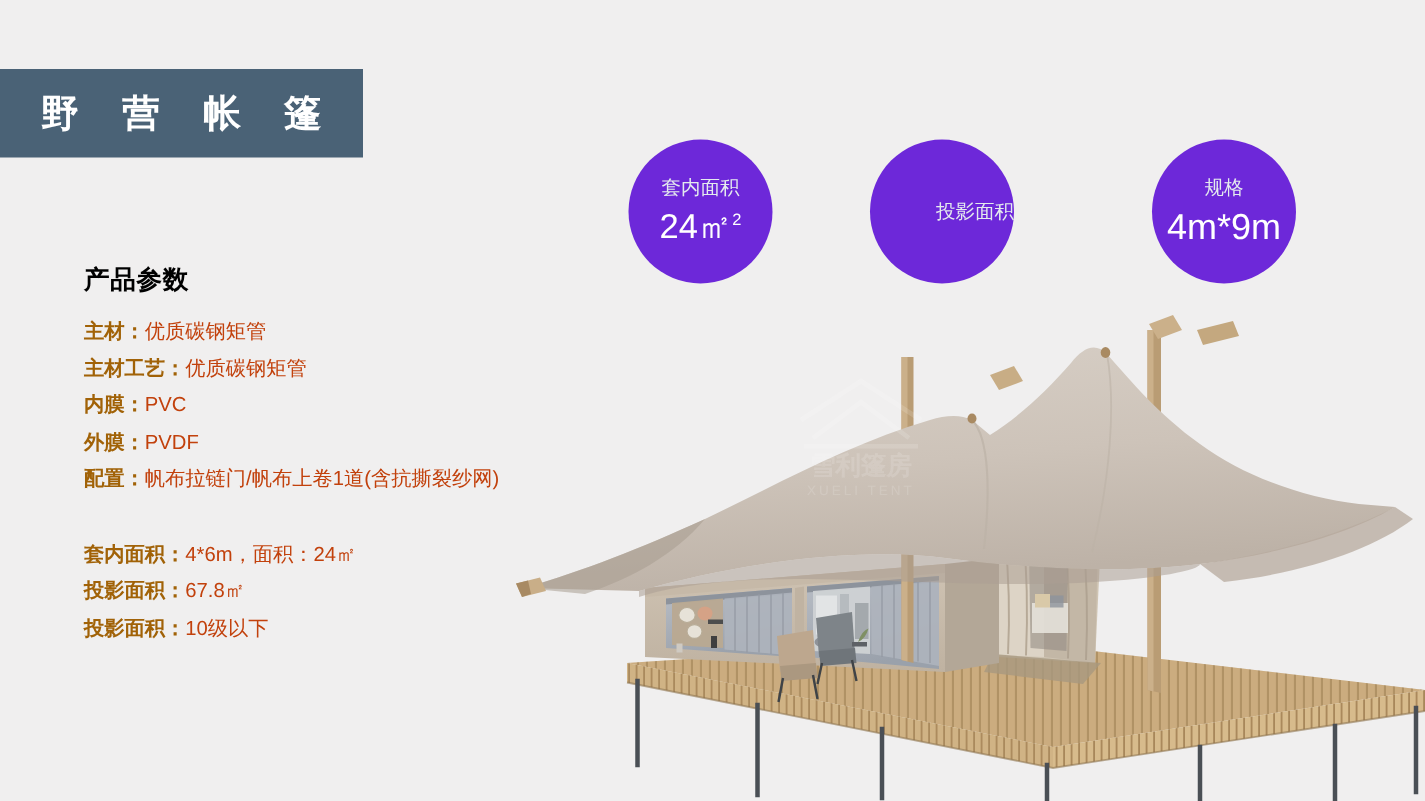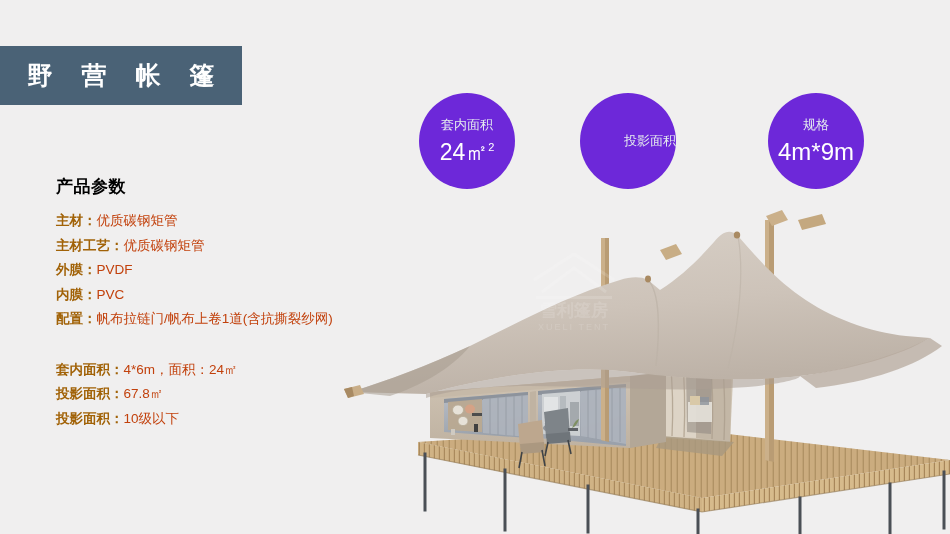--- a/index.html
+++ b/index.html
@@ -145,24 +145,24 @@
 
   <h2 class="section-heading">产品参数</h2>
   <ul class="spec-list">
     <li class="spec-row">
       <span class="spec-label">主材：</span><span class="spec-value">优质碳钢矩管</span>
     </li>
     <li class="spec-row">
       <span class="spec-label">主材工艺：</span><span class="spec-value">优质碳钢矩管</span>
     </li>
     <li class="spec-row">
+      <span class="spec-label">内膜：</span><span class="spec-value">PVC</span>
+    </li>
+    <li class="spec-row">
       <span class="spec-label">外膜：</span><span class="spec-value">PVDF</span>
-    </li>
-    <li class="spec-row">
-      <span class="spec-label">内膜：</span><span class="spec-value">PVC</span>
     </li>
     <li class="spec-row">
       <span class="spec-label">配置：</span><span class="spec-value">帆布拉链门/帆布上卷1道(含抗撕裂纱网)</span>
     </li>
   </ul>
 
   <div class="section-gap"></div>
 
   <ul class="spec-list">
     <li class="spec-row">

